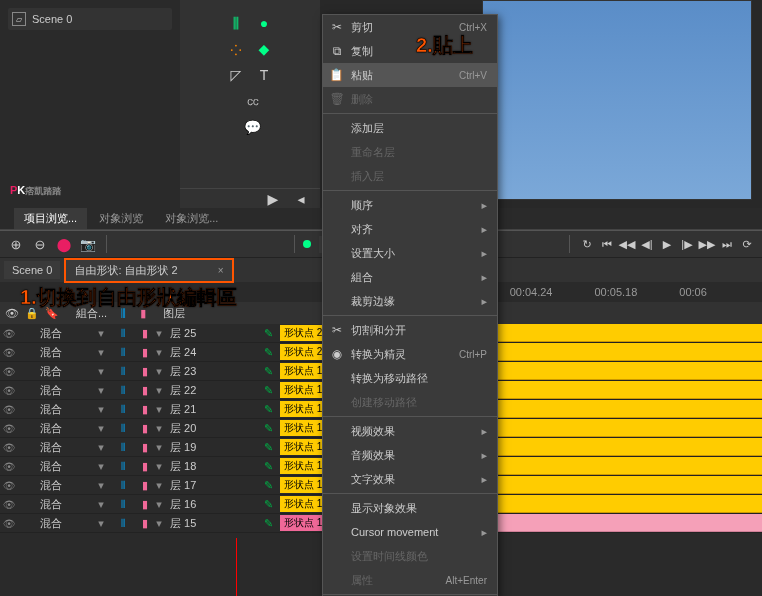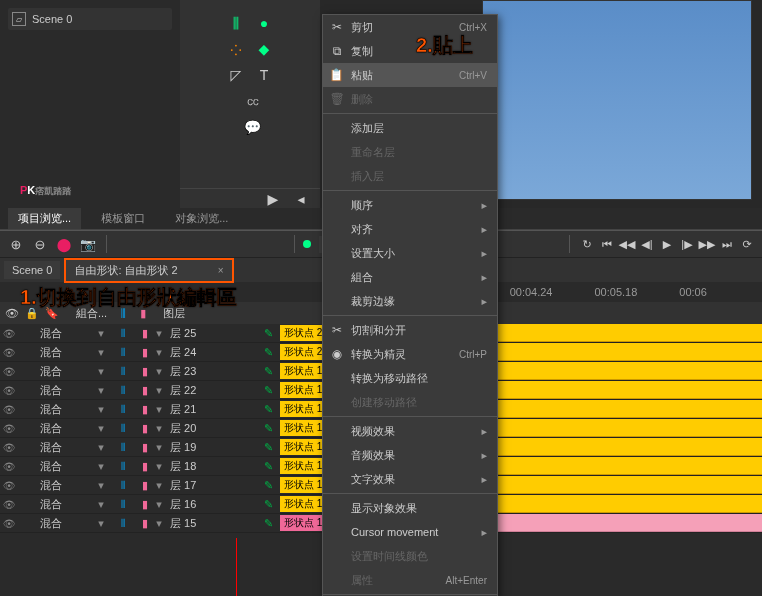--- a/index.html
+++ b/index.html
@@ -13,26 +13,26 @@
 .tool-palette { width: 140px; background: #323232; display: flex; flex-direction: column; align-items: center; padding-top: 12px; gap: 4px; }
 .tool-row { display: flex; gap: 6px; }
 .tool-btn { width: 22px; height: 22px; display: flex; align-items: center; justify-content: center; font-size: 14px; color: #ccc; cursor: pointer; }
 .tool-btn.green { color: #00ff88; }
 
 .preview-area { flex: 1; background: #282828; position: relative; }
 .preview-img { position: absolute; right: 10px; top: 0; width: 270px; height: 200px; background: linear-gradient(#5a8dc8, #7ba8d8); border: 1px solid #333; }
 
 .annotation { position: absolute; font-size: 20px; font-weight: bold; color: #ff5500; text-shadow: 0 0 2px #000; z-index: 200; -webkit-text-stroke: 0.5px #000; }
 
-.pk-logo { position: absolute; left: 10px; top: 180px; font-size: 16px; font-weight: bold; margin-left: 10px; }
+.pk-logo { position: absolute; left: 10px; top: 180px; font-size: 16px; font-weight: bold; }
 .pk-logo .p { color: #e91e63; }
 .pk-logo .k { color: #fff; }
 .pk-logo .rest { color: #888; font-size: 9px; }
 
-.tabs-row { height: 22px; background: #2a2a2a; display: flex; align-items: center; gap: 10px; padding-left: 8px; border-bottom: 1px solid #444; }
+.tabs-row { height: 22px; background: #2a2a2a; display: flex; align-items: center; gap: 2px; padding-left: 14px; border-bottom: 1px solid #444; }
 .tab { padding: 3px 10px; color: #999; font-size: 11px; cursor: pointer; }
 .tab.active { background: #3a3a3a; color: #fff; }
 
 .toolbar-row { height: 28px; background: #323232; display: flex; align-items: center; padding: 0 6px; gap: 4px; border-top: 1px solid #555; border-bottom: 1px solid #222; }
 .tb-btn { width: 20px; height: 20px; display: flex; align-items: center; justify-content: center; color: #ccc; cursor: pointer; font-size: 13px; }
 .tb-btn.rec { color: #e91e63; }
 .tb-sep { width: 1px; height: 18px; background: #555; margin: 0 4px; }
 .tb-select { background: #3a3a3a; color: #ccc; padding: 2px 6px; border: none; font-size: 11px; }
 .green-dot { width: 8px; height: 8px; border-radius: 50%; background: #00ff88; margin-right: 4px; }
 
@@ -117,21 +117,21 @@
     <div class="preview-img"></div>
   </div>
 </div>
 
 <div class="pk-logo">
   <span class="p">P</span><span class="k">K</span><span class="rest">痞凱踏踏</span>
 </div>
 
 <div class="tabs-row">
   <div class="tab active">项目浏览...</div>
-  <div class="tab">模板窗口</div>
+  <div class="tab">对象浏览</div>
   <div class="tab">对象浏览...</div>
 </div>
 
 <div class="toolbar-row">
   <span class="tb-btn">⊕</span>
   <span class="tb-btn">⊖</span>
   <span class="tb-btn rec">⬤</span>
   <span class="tb-btn">📷</span>
   <span class="tb-sep"></span>
   <span style="flex:1"></span>

